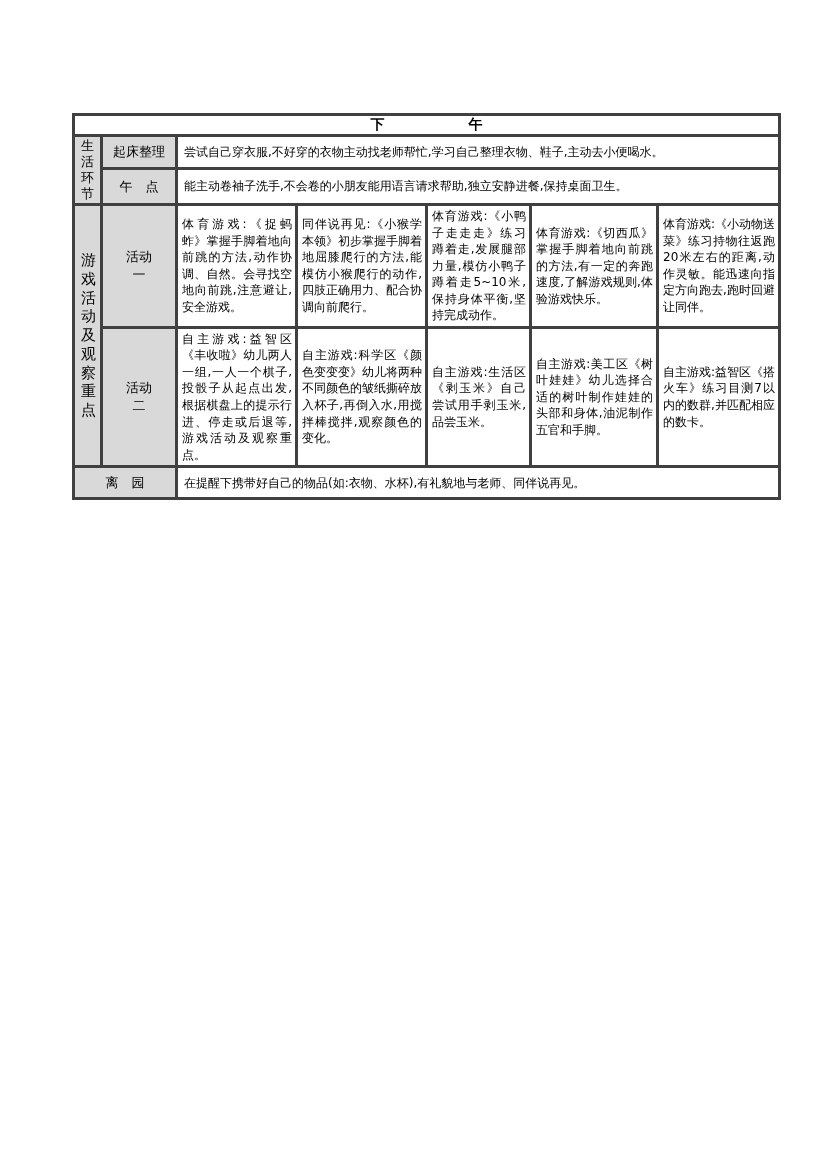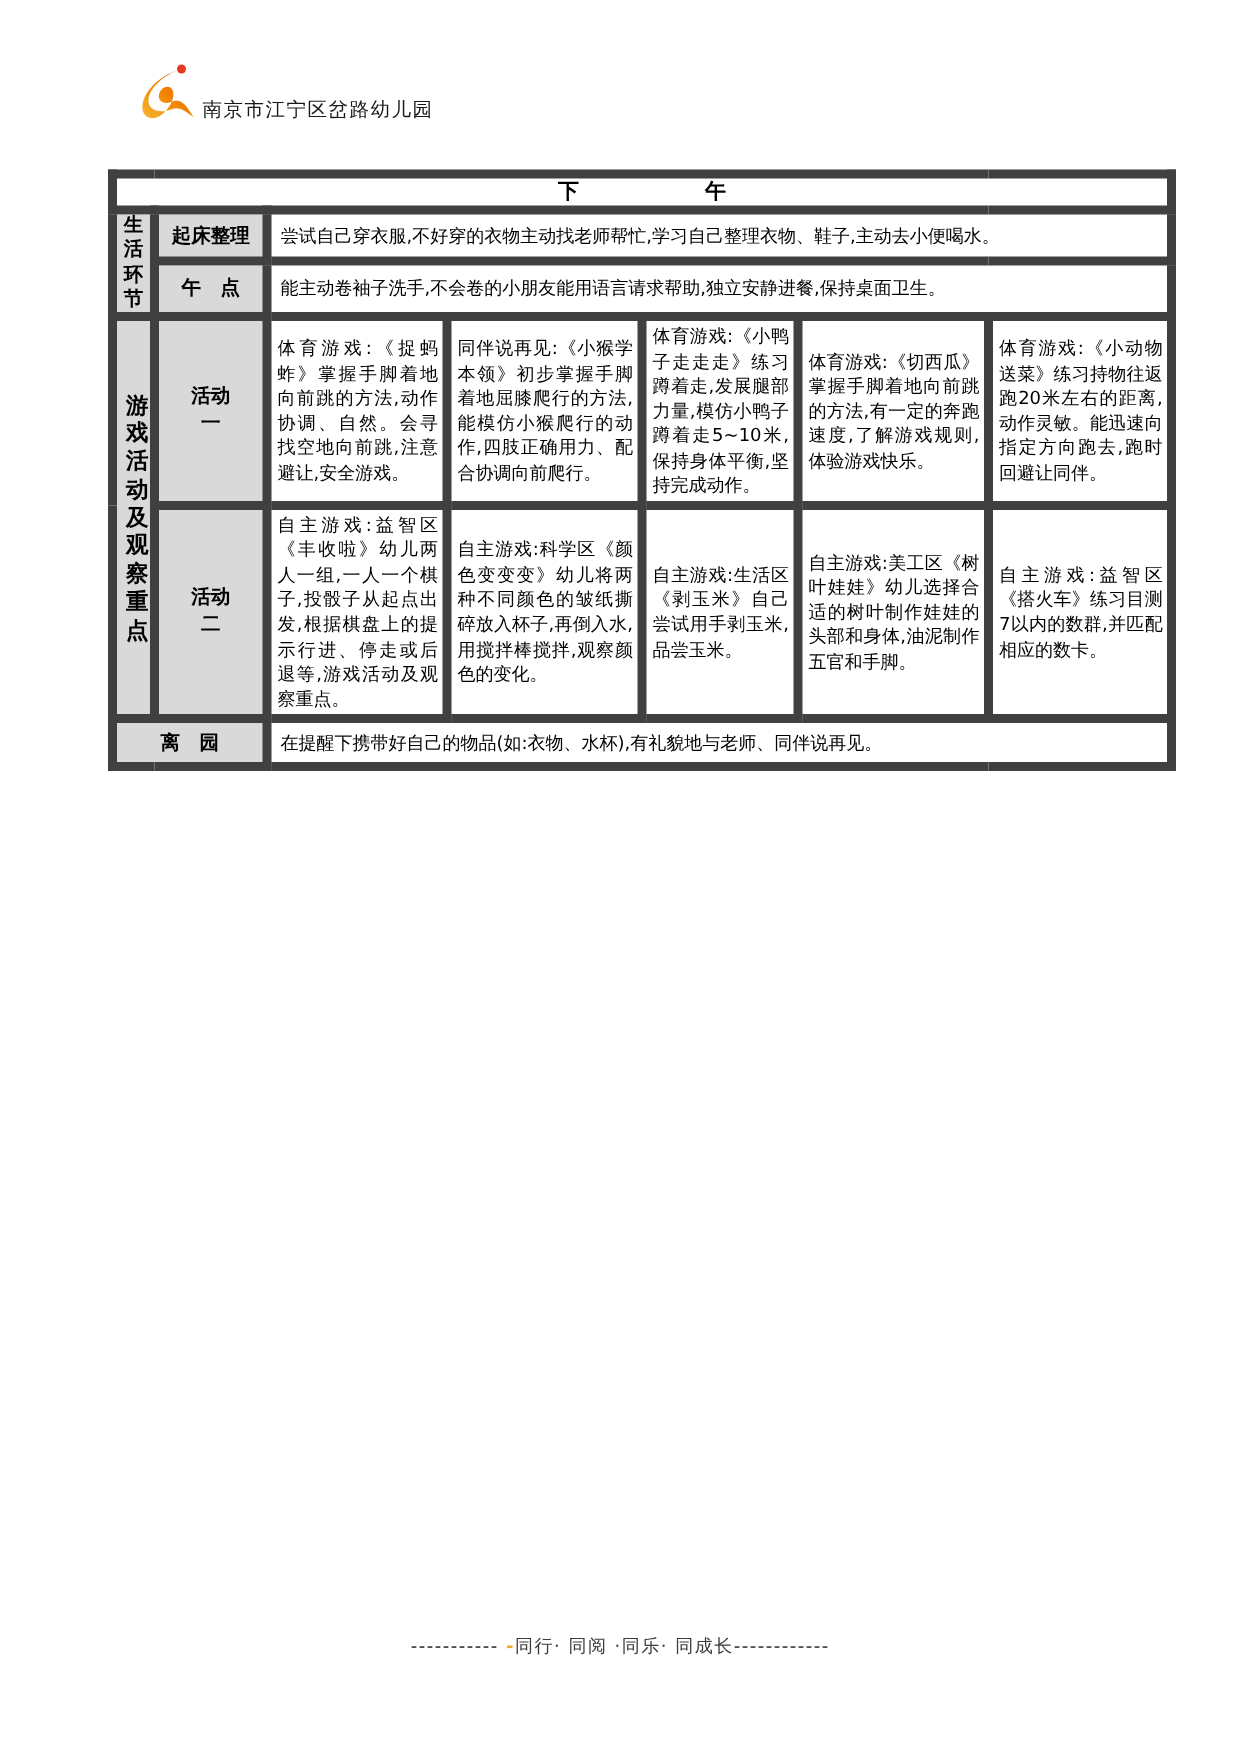--- a/index.html
+++ b/index.html
@@ -37,34 +37,34 @@
   table.schedule {
     position: absolute;
     left: 72px;
     top: 113px;
     width: 706px;
     border-collapse: collapse;
     table-layout: fixed;
     border: 2px solid #000000;
   }
   table.schedule td {
-    border: 6px solid #404040;
+    border: 3px solid #404040;
     vertical-align: middle;
     overflow: hidden;
   }
   td.title-cell {
     height: 21px;
     text-align: center;
     font-weight: bold;
     font-size: 14px;
     white-space: pre;
   }
   td.hdr {
     background: #d9d9d9;
-    font-weight: bold;
+    font-weight: normal;
     text-align: center;
     font-size: 13px;
   }
   td.hdr .vtext {
     margin: 0 auto;
     word-break: break-all;
     line-height: 1.25;
     text-align: center;
   }
   .v-one  { width: 15px; }   
@@ -103,34 +103,20 @@
   }
   .footer .dash { color: #1a1a1a; }
   .footer .dash-accent { color: #f5a623; font-weight: bold; }
   .footer .slogan { color: #3c3c3c; }
 </style>
 </head>
 <body>
 
 <div class="page">
 
-  <div class="brand">
-    <svg class="logo" viewBox="0 0 44 44" aria-hidden="true">
-      <defs>
-        <linearGradient id="lg" x1="0" y1="1" x2="1" y2="0">
-          <stop offset="0" stop-color="#f7b733"></stop>
-          <stop offset="0.5" stop-color="#f08300"></stop>
-          <stop offset="1" stop-color="#e34e0b"></stop>
-        </linearGradient>
-      </defs>
-      <path d="M30,7 C20,10 8,20 7,30 C6,38 13,41 19,37 C26,32 29,24 27,20 C25,16 19,18 18,23 C17,27 21,30 26,28 C33,25 36,30 41,38 C34,33 31,31 26,33 C18,36 10,33 11,26 C12,18 22,10 30,7 Z" fill="url(#lg)"></path>
-      <circle cx="33" cy="6" r="3" fill="#e83820"></circle>
-    </svg>
-    <span class="org-name">南京市江宁区岔路幼儿园</span>
-  </div>
 
   <table class="schedule">
     <colgroup>
       <col style="width:28px">
         <col style="width:75px">
       <col style="width:120px">
         <col style="width:130px">
         <col style="width:104px">
       <col style="width:127px">
         <col style="width:122px">
@@ -179,15 +165,14 @@
       <td class="act">自主游戏:益智区《搭火车》练习目测7以内的数群,并匹配相应的数卡。</td>
     </tr>
 
     <tr class="r-leave">
       <td class="hdr leave-label" colspan="2">离　园</td>
       <td class="life-content" colspan="5">在提醒下携带好自己的物品(如:衣物、水杯),有礼貌地与老师、同伴说再见。</td>
     </tr>
   </tbody>
     </table>
 
-  <div class="footer"><span class="dash">-----------</span> <span class="dash-accent">-</span><span class="slogan">同行· 同阅 ·同乐· 同成长</span><span class="dash">------------</span></div>
 
 </div>
 
 </body></html>

